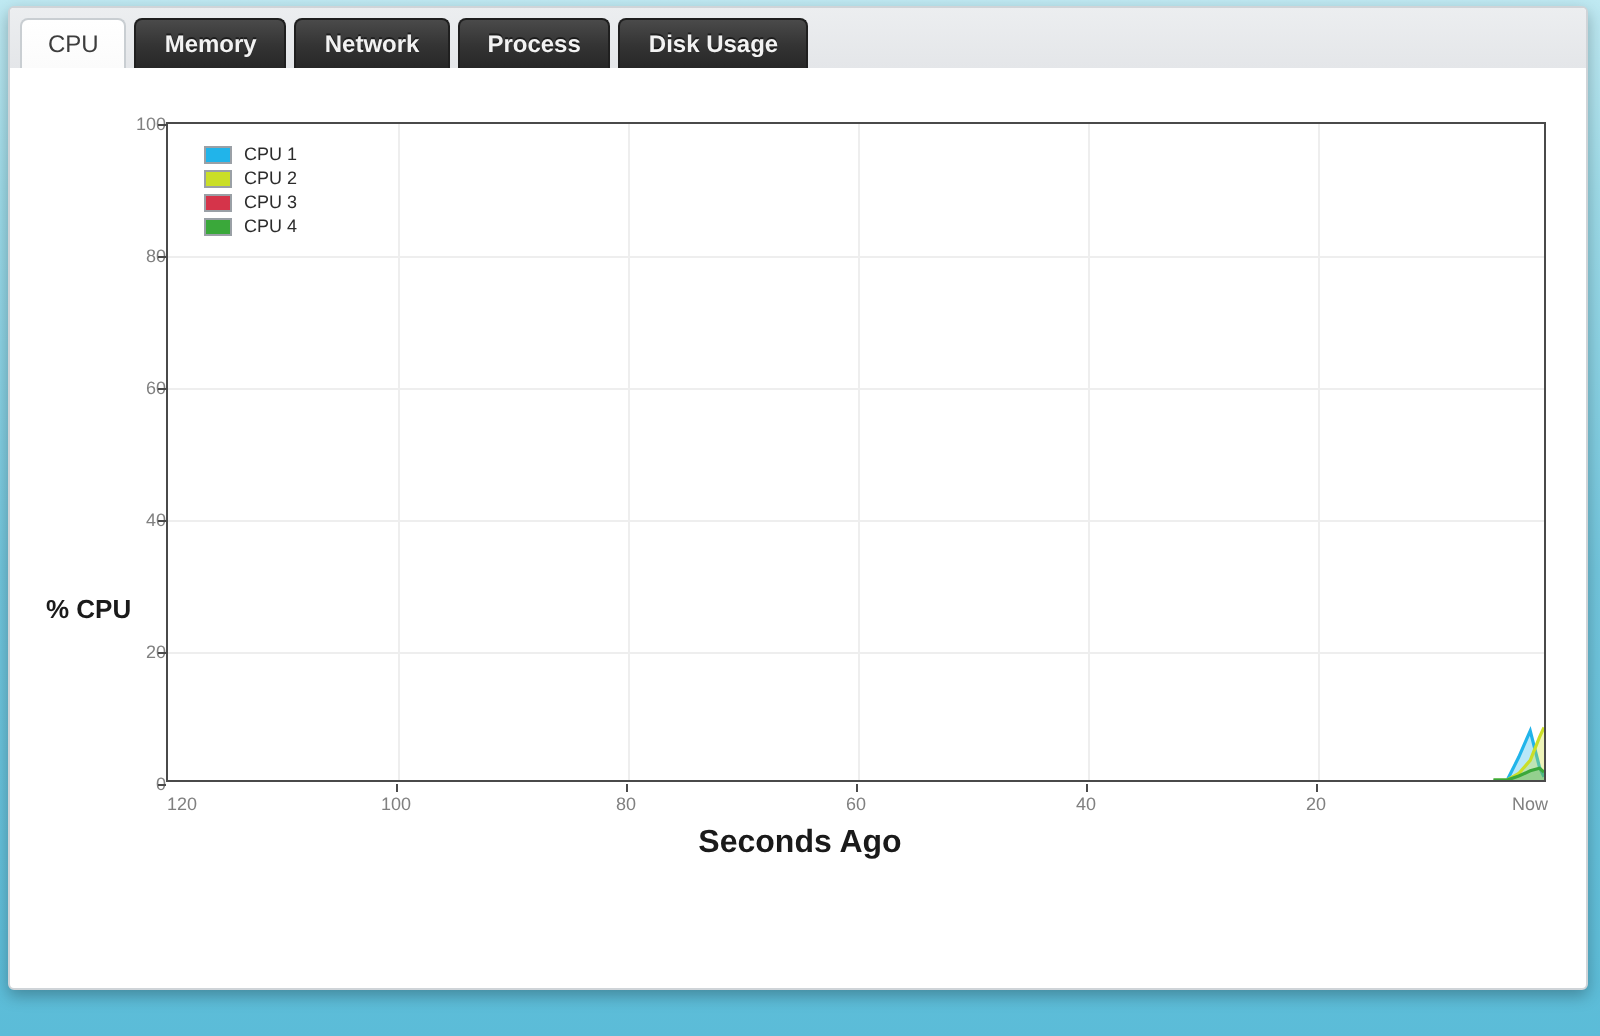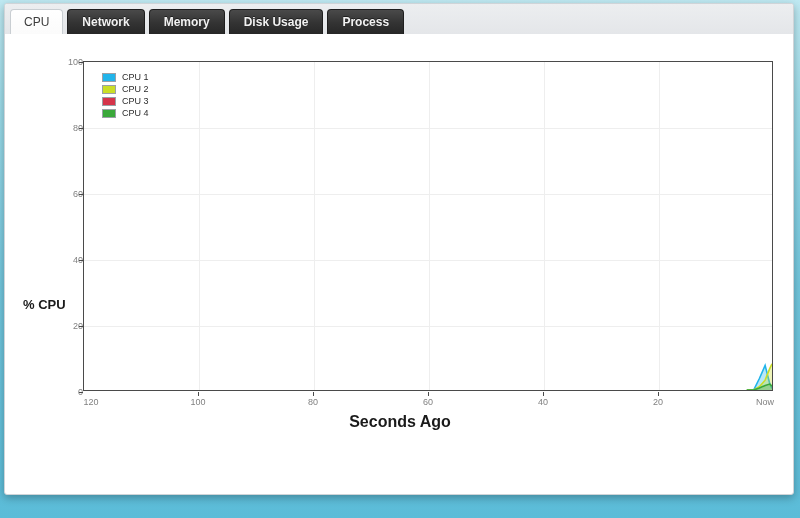--- a/index.html
+++ b/index.html
@@ -278,24 +278,24 @@
   }
 </style>
 </head>
 <body>
 
 <div id="window">
 
 
   <div id="tabstrip">
       <div class="tab active">CPU</div>
+      <div class="tab">Memory</div>
       <div class="tab">Network</div>
-      <div class="tab">Memory</div>
+      <div class="tab">Process</div>
       <div class="tab">Disk Usage</div>
-      <div class="tab">Process</div>
     </div>
 
   <div id="content">
     <div id="chart">
 
       <div id="yaxis-holder">
           <div class="ytick-label" style="top: 331px;">0</div>
           <div class="ytick-mark" style="top: 331px; left: 30px;"></div>
           <div class="ytick-label" style="top: 265px;">20</div>
           <div class="ytick-mark" style="top: 265px; left: 30px;"></div>

